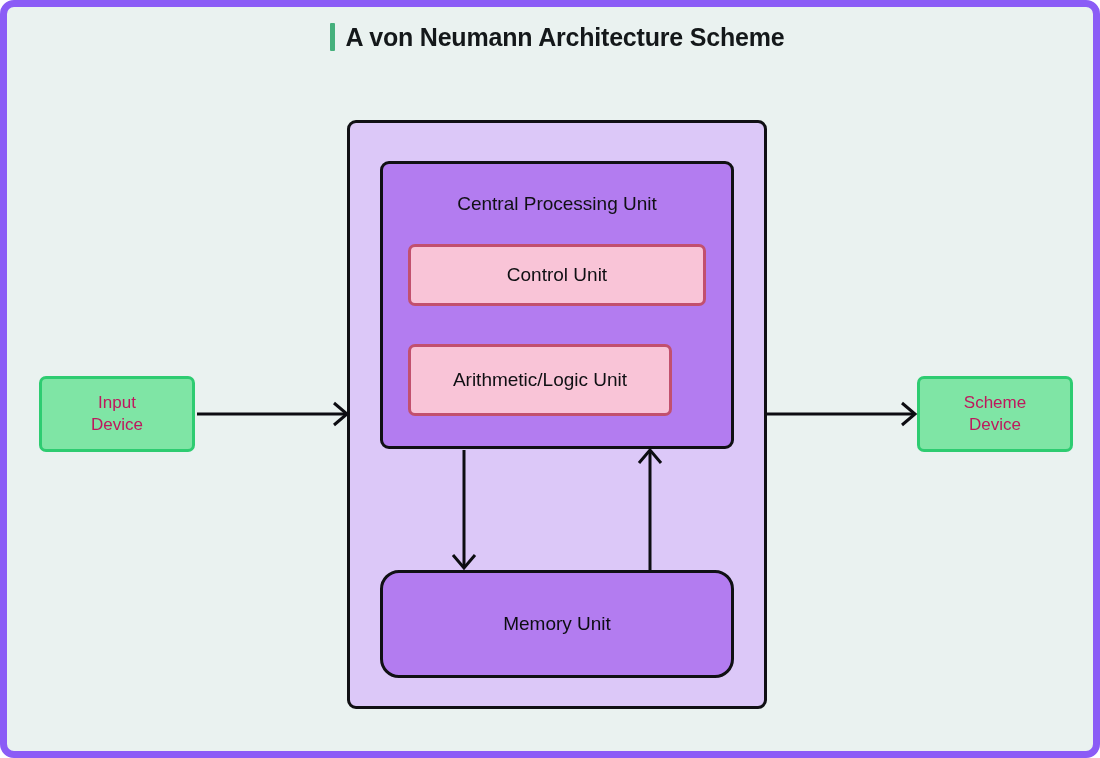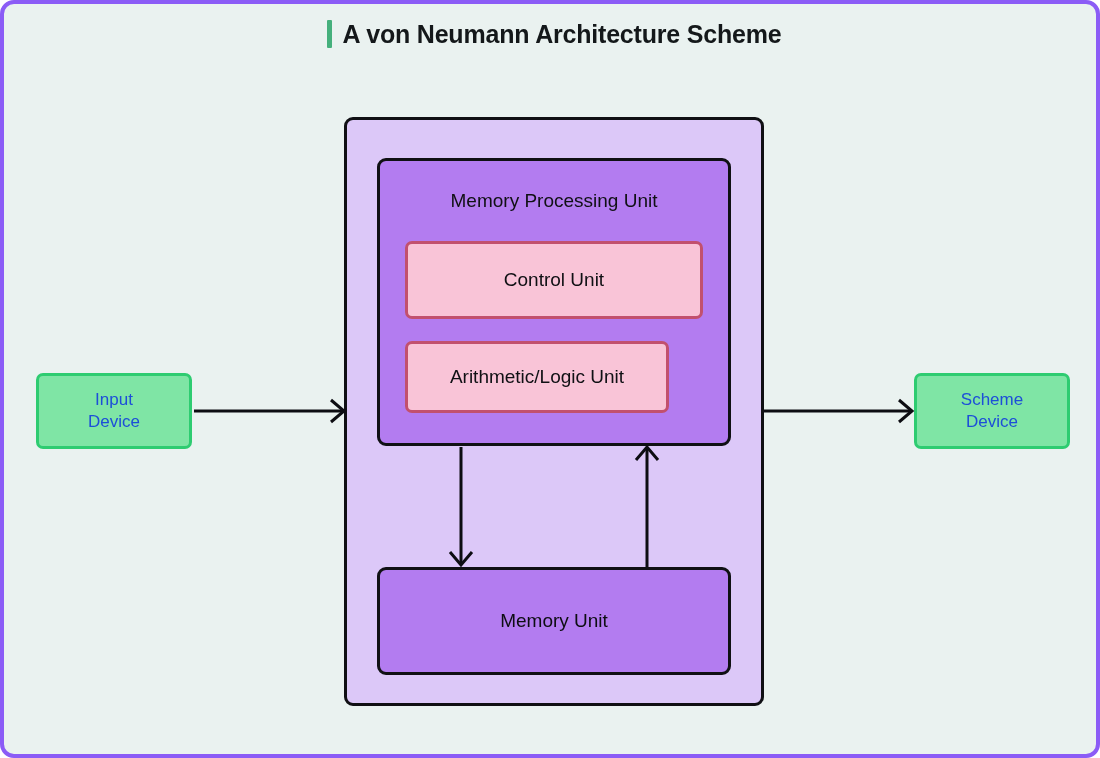--- a/index.html
+++ b/index.html
@@ -5,21 +5,21 @@
   html, body {
     margin: 0;
     padding: 0;
     background: #ffffff;
   }
   #page {
     position: relative;
     width: 1100px;
     height: 758px;
     background: #EAF2F0;
-    border: 4px solid #8b5cf6;
+    border: 7px solid #8b5cf6;
     border-radius: 14px;
     box-sizing: border-box;
     overflow: hidden;
     font-family: "Liberation Sans", sans-serif;
   }
 
   
   #title-row {
     position: absolute;
     left: 0;
@@ -94,50 +94,50 @@
     background: #F9C4D7;
     border: 3px solid #C2506E;
     border-radius: 7px;
     font-size: 19px;
     color: #101014;
   }
   #control-unit {
     left: 401px;
     top: 237px;
     width: 298px;
-    height: 78px;
+    height: 62px;
   }
   #alu-unit {
     left: 401px;
     top: 337px;
     width: 264px;
     height: 72px;
   }
 
   
   #memory-unit {
     left: 373px;
     top: 563px;
     width: 354px;
     height: 108px;
     background: #B37CF0;
     border: 3px solid #101014;
-    border-radius: 9px;
+    border-radius: 19px;
     font-size: 19px;
     justify-content: center;
   }
 
   
   .io-box {
     background: #7FE5A5;
     border: 3px solid #2ECC71;
     border-radius: 7px;
     font-size: 17px;
     line-height: 1.32;
-    color: #1d4ed8;
+    color: #be185d;
   }
   #input-device {
     left: 32px;
     top: 369px;
     width: 156px;
     height: 76px;
   }
   #output-device {
     left: 910px;
     top: 369px;
@@ -161,21 +161,21 @@
 <div id="page">
 
   <div id="title-row">
     <div id="title-accent"></div>
     <div id="title-text">A von Neumann Architecture Scheme</div>
   </div>
 
   <div id="system-container" class="box"></div>
 
   <div id="cpu-box" class="box">
-    <div id="cpu-label">Memory Processing Unit</div>
+    <div id="cpu-label">Central Processing Unit</div>
   </div>
 
   <div id="control-unit" class="box pink-box">
     <span>Control Unit</span>
   </div>
 
   <div id="alu-unit" class="box pink-box">
     <span>Arithmetic/Logic Unit</span>
   </div>
 

